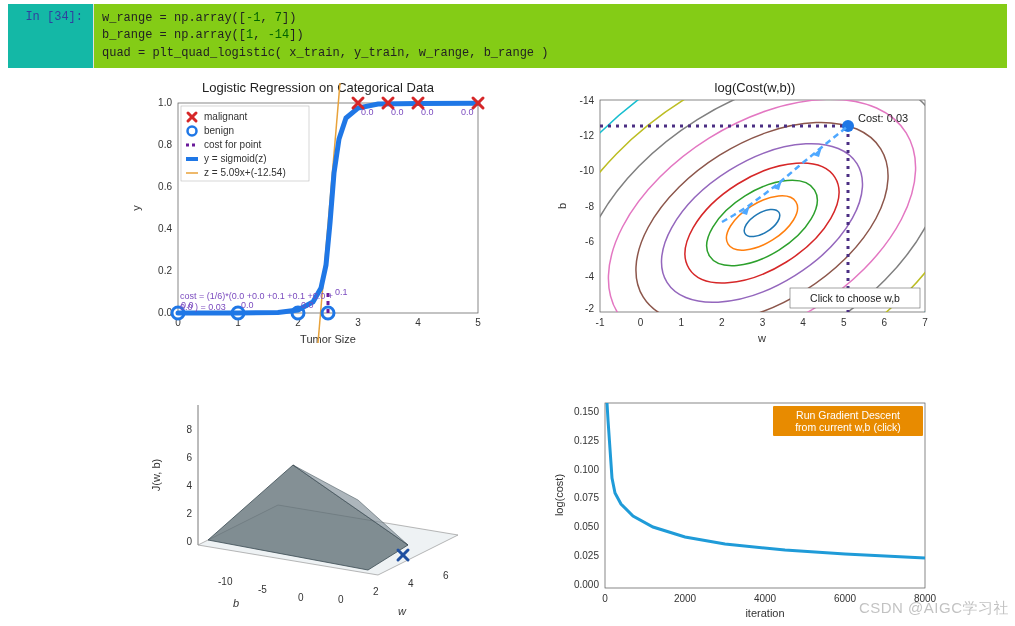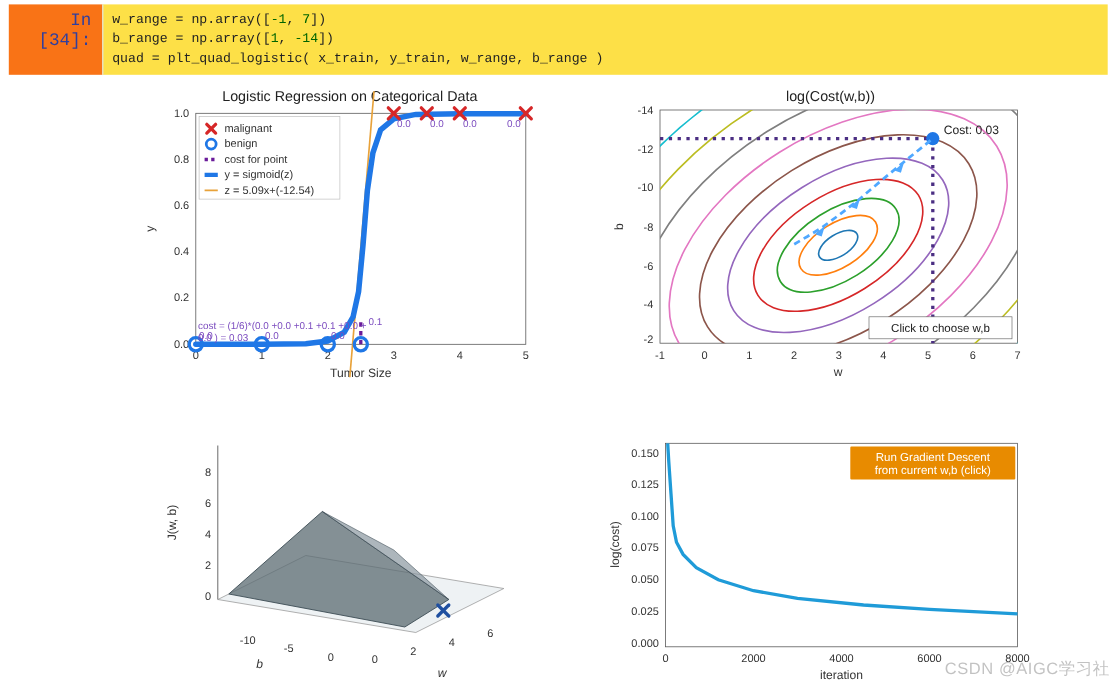--- a/index.html
+++ b/index.html
@@ -13,39 +13,39 @@
     overflow: hidden;
   }
   .notebook {
     padding: 4px 8px;
   }
   .prompt {
     width: 85px;
     text-align: right;
     padding: 6px 10px 6px 4px;
     font-family: Menlo, Monaco, "Courier New", monospace;
-    font-size: 16px;
+    font-size: 12px;
     color: #303F9F;
     user-select: none;
     flex-shrink: 0;
-    background:#f97316;
+    background:#14b8a6;
     border:none;
   }
   .cell-wrap{
     display:flex;
     width:100%;
     background:#fff;
   }
   .code {
     flex: 1;
     font-family: Menlo, Monaco, "Courier New", monospace;
     font-size: 12px;
     line-height: 1.45;
     padding: 6px 8px;
-    background: #fde047;
+    background: #84cc16;
     white-space: pre;
     color: #222;
     border-left: 1px solid #e0e0e0;
   }
   .tok-num { color: #006400; }
   .output {
     padding: 10px 60px 10px 110px;
   }
   .charts-grid {
     display: grid;

